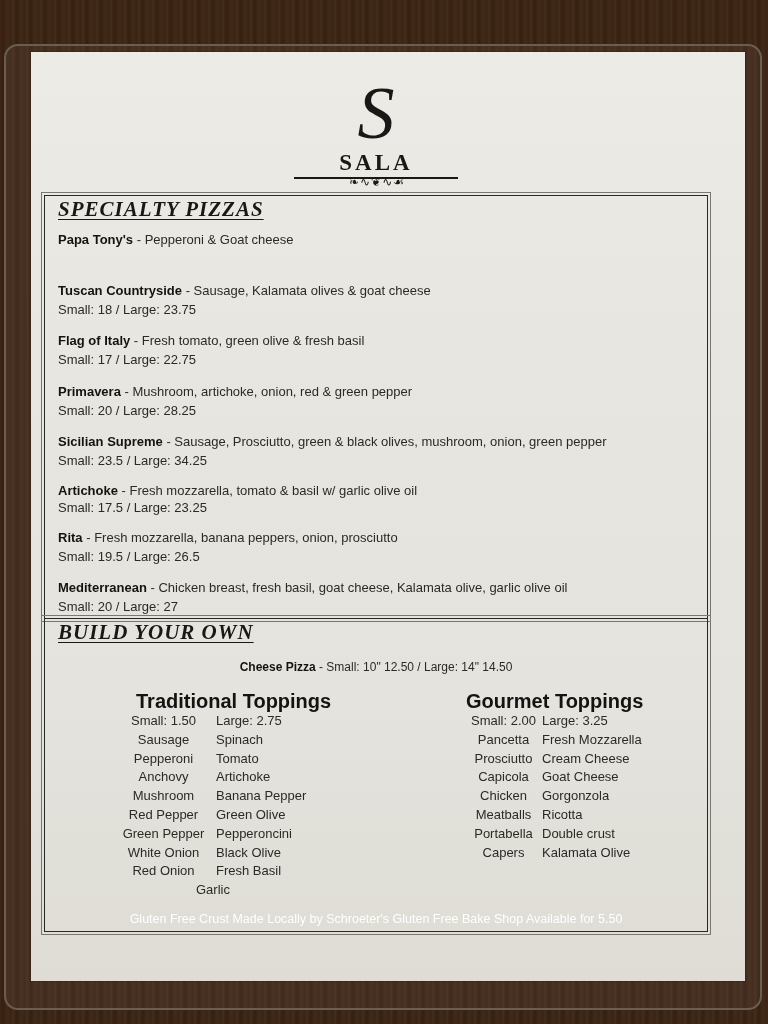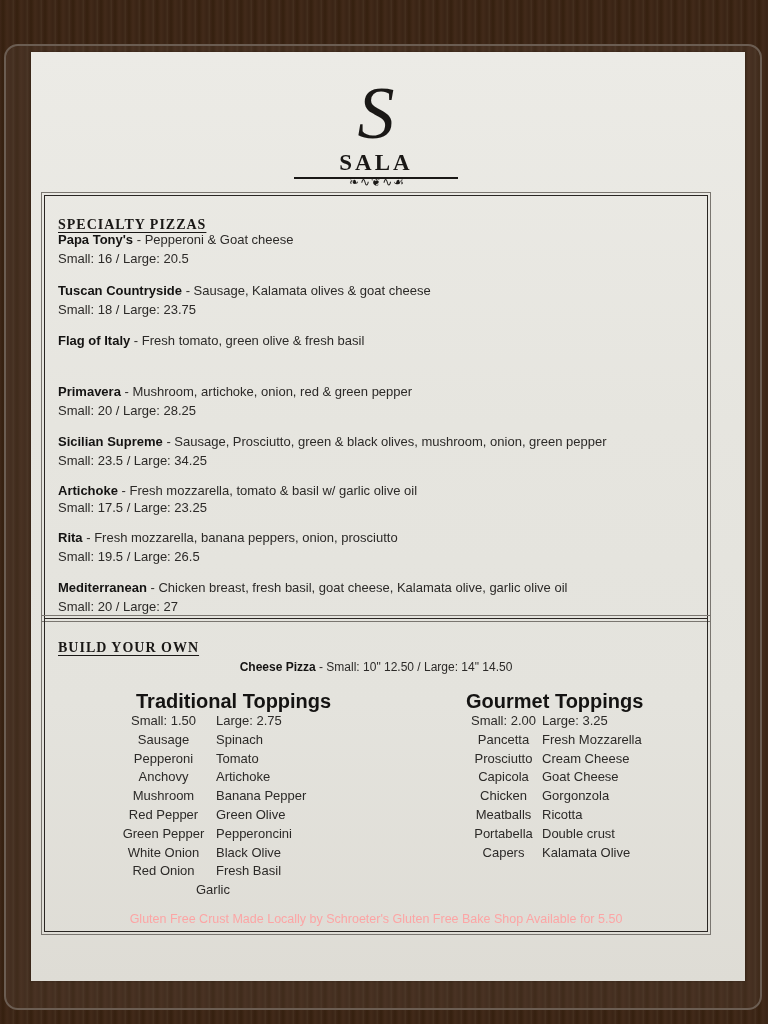--- a/index.html
+++ b/index.html
@@ -70,28 +70,28 @@
       border: 1px solid #2a2623;
       outline: 1px solid #7a7670;
       outline-offset: 2px;
     }
     .box-specialty { left: 44px; top: 195px; width: 664px; height: 424px; }
     .box-build { left: 44px; top: 618px; width: 664px; height: 314px; }
     .section-title {
       position: absolute;
       font-family: "Liberation Serif", serif;
       font-weight: bold;
-      font-size: 14px;
+      font-style: italic;
+      font-size: 21px;
       letter-spacing: 1px;
       color: #1a1816;
       text-decoration: underline;
       text-decoration-thickness: 1px;
       text-underline-offset: 3px;
       text-transform: uppercase;
-      margin-top: 20px;
     }
     .pizza {
       position: absolute;
       left: 58px;
       font-size: 13px;
       line-height: 19px;
       color: #2c2a28;
       white-space: nowrap;
     }
     .pizza .name { font-weight: bold; color: #141312; }
@@ -119,49 +119,49 @@
     .trow { display: flex; line-height: 18.8px; white-space: nowrap; }
     .trow .l { text-align: center; padding-right: 1px; }
     .trow .r { text-align: left; }
     .trad .l { width: 104px; }
     .gour .l { width: 98px; }
     .gluten {
       position: absolute;
       left: 44px; top: 912px; width: 664px;
       text-align: center;
       font-size: 12.5px;
-      color: #fca5a5;
+      color: #ffffff;
     }
   </style>
 </head>
 <body>
 
 <div class="sleeve"></div>
 <div class="paper"></div>
 
 <div class="logo">
   <span class="logo-s">S</span>
   <span class="logo-name">SALA</span>
   <div class="logo-rule"></div>
   <div class="logo-flourish">❧∿❦∿☙</div>
 </div>
 
 <div class="box box-specialty"></div>
 <div class="section-title" style="left:58px; top:197px;">Specialty Pizzas</div>
 
 <div class="pizza" style="top:230px;">
   <span class="name">Papa Tony's</span><span> - </span><span>Pepperoni &amp; Goat cheese</span>
-  <span class="price">Small: 16 / Large: 20.5</span>
 </div>
 <div class="pizza" style="top:281px;">
   <span class="name">Tuscan Countryside</span><span> - </span><span>Sausage, Kalamata olives &amp; goat cheese</span>
   <span class="price">Small: 18 / Large: 23.75</span>
 </div>
 <div class="pizza" style="top:331px;">
   <span class="name">Flag of  Italy</span><span> - </span><span>Fresh tomato, green olive &amp; fresh basil</span>
+  <span class="price">Small: 17 / Large: 22.75</span>
 </div>
 <div class="pizza" style="top:382px;">
   <span class="name">Primavera</span><span> - </span><span>Mushroom, artichoke, onion, red &amp; green pepper</span>
   <span class="price">Small: 20 / Large: 28.25</span>
 </div>
 <div class="pizza" style="top:432px;">
   <span class="name">Sicilian Supreme</span><span> - </span><span>Sausage, Prosciutto, green &amp; black olives, mushroom, onion, green pepper</span>
   <span class="price">Small: 23.5 / Large: 34.25</span>
 </div>
 <div class="pizza" style="top:482px; line-height:17px;">

